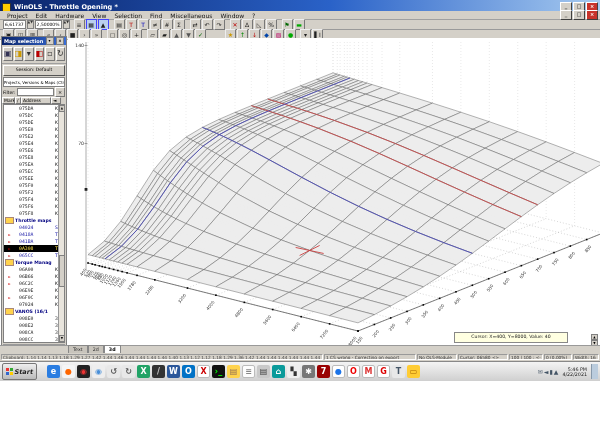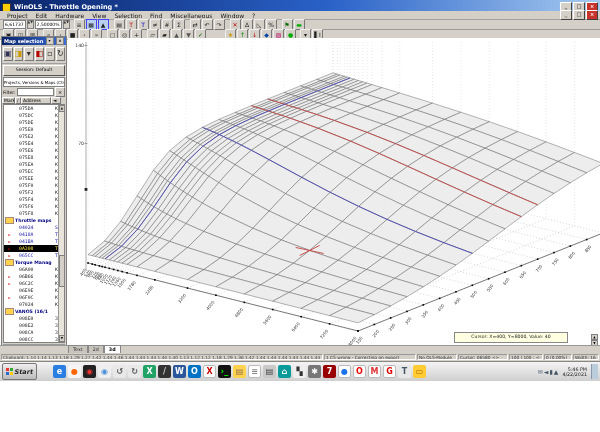--- a/index.html
+++ b/index.html
@@ -74,21 +74,21 @@
   .tabsbar{position:absolute;left:0;top:345px;width:600px;height:8px;background:#d4d0c8;border-top:1px solid #999;display:flex;align-items:flex-end;padding-left:68px;box-sizing:border-box;}
   .tab{height:7px;padding:0 4px;font-size:4.8px;line-height:7px;background:#c8c4bc;border:1px solid #888;border-bottom:none;color:#333;}
   .tab.active{background:#fff;font-weight:bold;color:#000;}
   .statusbar{position:absolute;left:0;top:353px;width:600px;height:8px;background:#d4d0c8;display:flex;align-items:center;
              font-size:4.3px;color:#333;box-sizing:border-box;padding:0 1px;gap:1px;}
   .sfield{height:6px;border:1px solid #999;border-bottom-color:#fff;border-right-color:#fff;background:#d4d0c8;
           line-height:5.5px;padding:0 1px;overflow:hidden;white-space:nowrap;box-sizing:border-box;}
   .clip{flex:1;color:#444;}
   
   .taskbar{position:absolute;left:0;top:361px;width:600px;height:20px;background:linear-gradient(#f4f4f4,#cfcfcf);
-           border-top:1px solid #888;display:flex;align-items:center;padding:8px 2px;box-sizing:border-box;gap:16px;}
+           border-top:1px solid #888;display:flex;align-items:center;padding:8px 2px;box-sizing:border-box;gap:10px;}
   .startbtn{height:15px;background:linear-gradient(#eee,#bbb);border:1px solid #777;border-radius:2px;display:flex;align-items:center;
             font-size:6.5px;font-weight:bold;font-style:italic;padding:0 3px;gap:2px;color:#222;}
   .winflag{display:inline-grid;grid-template-columns:3px 3px;grid-template-rows:3px 3px;gap:0.5px;}
   .winflag i{display:block;}
   .tki{width:13px;height:13px;border-radius:2px;display:flex;align-items:center;justify-content:center;
        font-size:8px;font-weight:bold;box-sizing:border-box;}
   .tray{margin-left:auto;display:flex;align-items:center;gap:2px;}
   .trayic{font-size:6px;color:#456;}
   .clock{text-align:right;font-size:4.8px;line-height:5px;color:#222;margin:0 2px;}
   .below{position:absolute;left:0;top:381px;width:600px;height:51px;background:#fff;}

